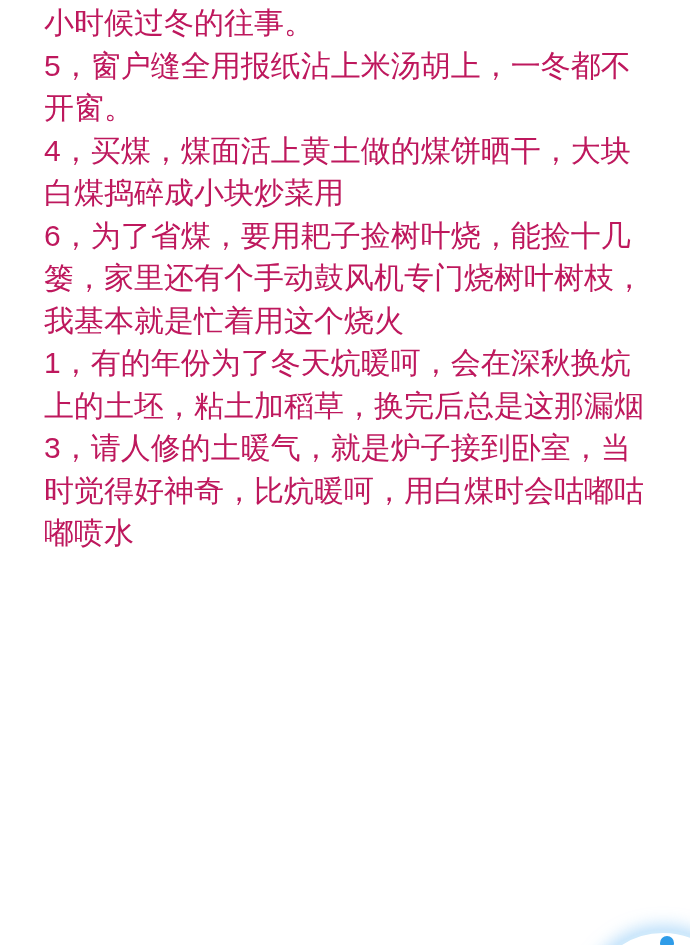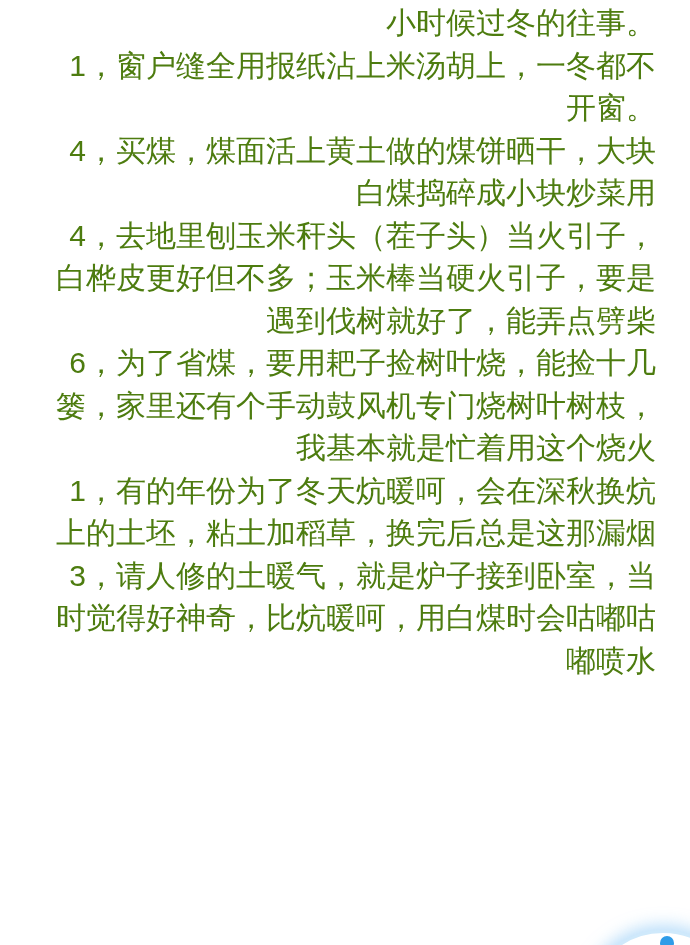--- a/index.html
+++ b/index.html
@@ -12,26 +12,26 @@
     background: #ffffff;
     overflow: hidden;
     position: relative;
     font-family: "Liberation Sans", "DejaVu Sans", sans-serif;
   }
   .post-text {
     position: absolute;
     top: 2px;
     left: 44px;
     width: 612px;
-    color: #4d7c0f;
+    color: #be185d;
     font-size: 30px;
     line-height: 42.5px;
     font-weight: 400;
     letter-spacing: 0px;
-    text-align: right;
+    text-align: left;
     word-break: break-all;
     line-break: anywhere;
   }
   .post-text p {
     margin: 0;
     padding: 0;
   }
   
   .float-widget {
     position: absolute;
@@ -53,23 +53,22 @@
     height: 14px;
     border-radius: 50%;
     background: #2f9ce8;
   }
 </style>
 </head>
 <body>
 
 <div class="post-text">
   <p>小时候过冬的往事。</p>
-  <p>1，窗户缝全用报纸沾上米汤胡上，一冬都不开窗。</p>
+  <p>5，窗户缝全用报纸沾上米汤胡上，一冬都不开窗。</p>
   <p>4，买煤，煤面活上黄土做的煤饼晒干，大块白煤捣碎成小块炒菜用</p>
-  <p>4，去地里刨玉米秆头（茬子头）当火引子，白桦皮更好但不多；玉米棒当硬火引子，要是遇到伐树就好了，能弄点劈柴</p>
   <p>6，为了省煤，要用耙子捡树叶烧，能捡十几篓，家里还有个手动鼓风机专门烧树叶树枝，我基本就是忙着用这个烧火</p>
   <p>1，有的年份为了冬天炕暖呵，会在深秋换炕上的土坯，粘土加稻草，换完后总是这那漏烟</p>
   <p>3，请人修的土暖气，就是炉子接到卧室，当时觉得好神奇，比炕暖呵，用白煤时会咕嘟咕嘟喷水</p>
 </div>
 
 <div class="float-widget">
   <span class="blue-dot"></span>
 </div>
 
 </body></html>

